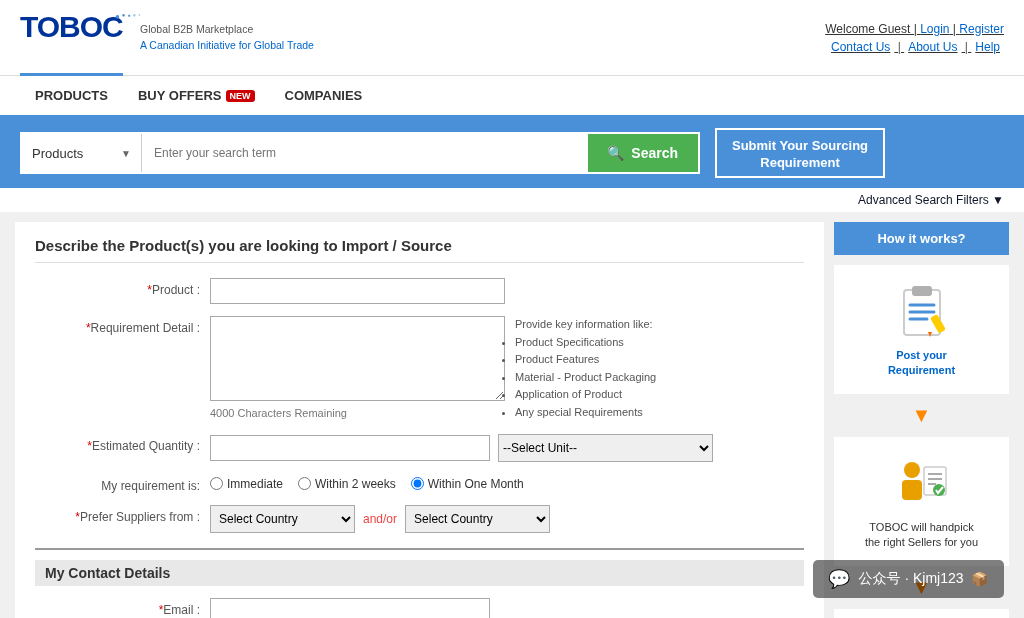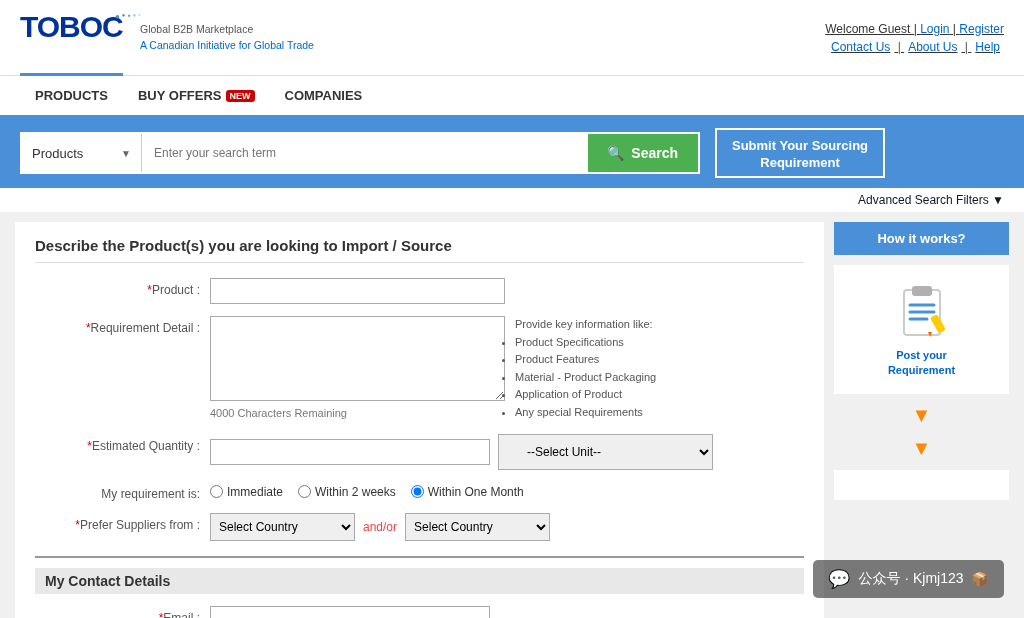--- a/index.html
+++ b/index.html
@@ -48,21 +48,21 @@
     .form-control input[type="text"] { width: 280px; height: 26px; border: 1px solid #aaa; padding: 3px 6px; font-size: 12px; outline: none; }
     .form-control textarea { width: 295px; height: 85px; border: 1px solid #aaa; padding: 4px 6px; font-size: 12px; outline: none; resize: vertical; }
 
     .textarea-row { display: flex; gap: 10px; }
     .textarea-hint { font-size: 11px; color: #555; line-height: 1.6; }
     .textarea-hint ul { }
     .chars-remaining { font-size: 11px; color: #777; margin-top: 3px; }
 
     .qty-row { display: flex; align-items: center; gap: 8px; }
     .qty-input { width: 80px; height: 26px; border: 1px solid #aaa; padding: 3px 6px; font-size: 12px; }
-    .unit-select { height: 36px; border: 1px solid #aaa; font-size: 12px; padding: 2px 24px; min-width: 215px; }
+    .unit-select { height: 28px; border: 1px solid #aaa; font-size: 12px; padding: 2px 0; min-width: 215px; }
 
     .radio-group { display: flex; align-items: center; gap: 15px; padding-top: 3px; }
     .radio-option { display: flex; align-items: center; gap: 4px; font-size: 12px; cursor: pointer; }
     .radio-option input[type="radio"] { cursor: pointer; }
 
     .supplier-row { display: flex; align-items: center; gap: 8px; }
     .country-select { height: 28px; border: 1px solid #aaa; font-size: 12px; padding: 2px 4px; min-width: 145px; }
     .and-or-label { font-size: 12px; color: #ef4444; }
 
     .my-contact-section { margin-top: 15px; border-top: 2px solid #999; padding-top: 10px; }
@@ -279,20 +279,40 @@
           <polygon points="36,52 40,52 38,57" fill="#ff6600"></polygon>
         </svg>
       </div>
       <div class="step-text">
         <span class="blue">Post your<br>Requirement</span>
       </div>
     </div>
 
     <div class="step-arrow">▼</div>
 
+    <div class="sidebar-step">
+      <div class="step-icon">
+        <svg width="60" height="60" viewBox="0 0 60 60">
+
+          <circle cx="20" cy="18" r="8" fill="#e8a000"></circle>
+          <rect x="10" y="28" width="20" height="20" rx="4" fill="#e8a000"></rect>
+
+          <rect x="32" y="15" width="22" height="28" rx="2" fill="#fff" stroke="#ccc" stroke-width="1.5"></rect>
+          <line x1="36" y1="22" x2="50" y2="22" stroke="#aaa" stroke-width="2"></line>
+          <line x1="36" y1="27" x2="50" y2="27" stroke="#aaa" stroke-width="2"></line>
+          <line x1="36" y1="32" x2="44" y2="32" stroke="#aaa" stroke-width="2"></line>
+
+          <circle cx="47" cy="38" r="6" fill="#4caf50"></circle>
+          <polyline points="44,38 46,41 51,35" stroke="#fff" stroke-width="2" fill="none"></polyline>
+        </svg>
+      </div>
+      <div class="step-text">
+        TOBOC will handpick<br>the right Sellers for you
+      </div>
+    </div>
 
     <div class="step-arrow">▼</div>
 
     <div class="sidebar-step">
       
       
     </div>
 
   </div>
 

